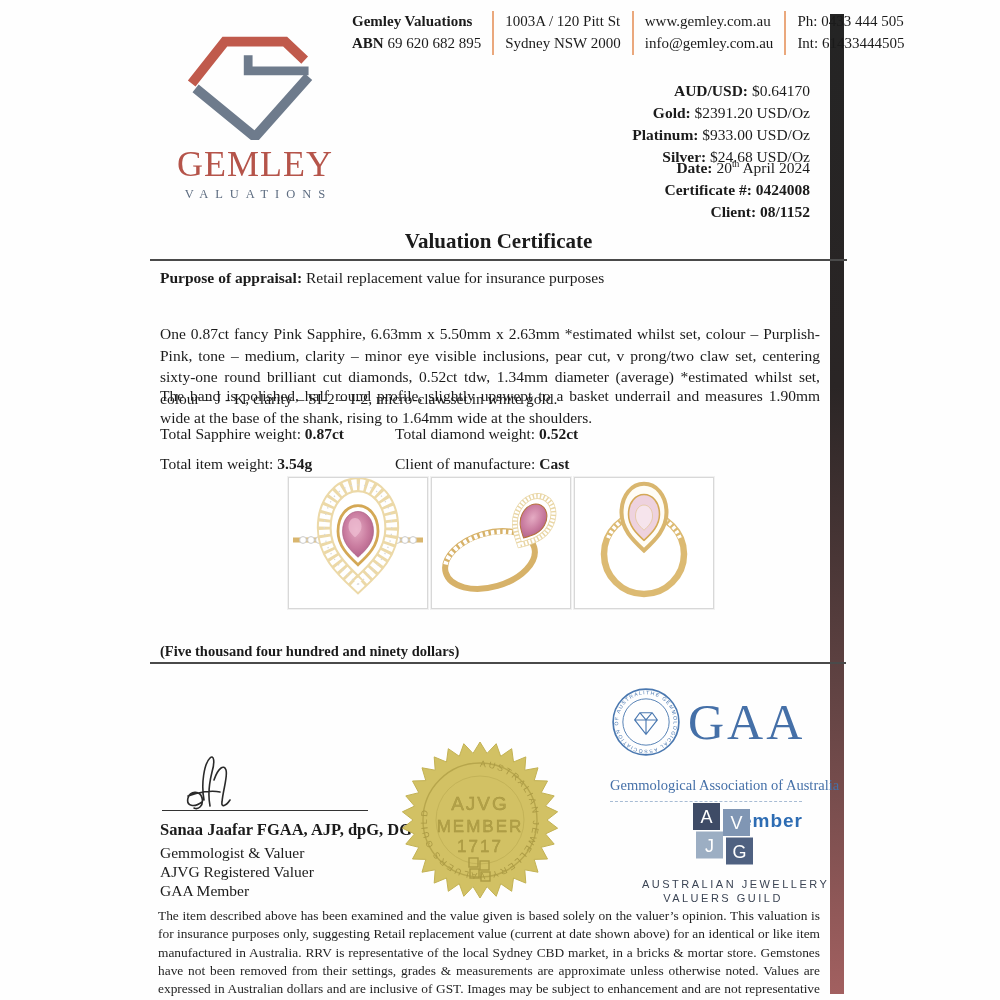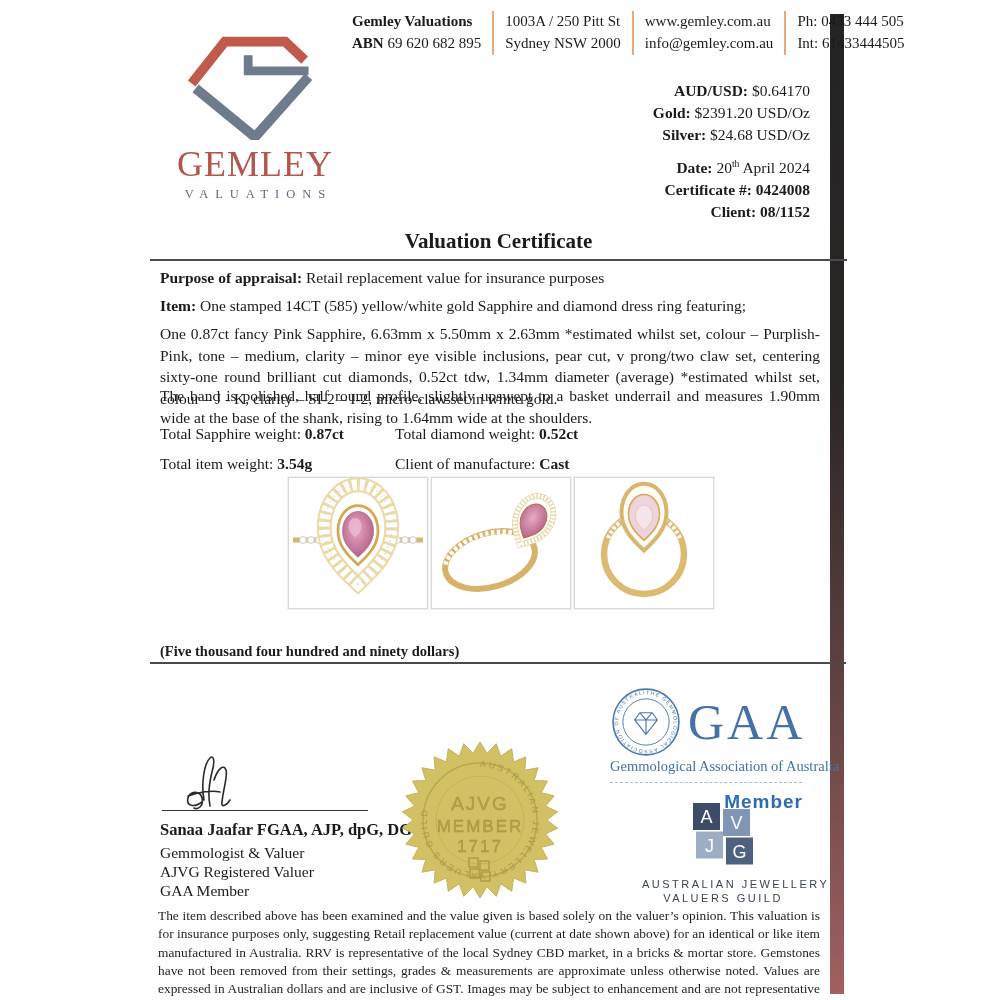--- a/index.html
+++ b/index.html
@@ -48,21 +48,21 @@
   
   #value-line{left:160px;top:619px;font-size:18.5px;font-weight:bold;}
   #value-amount{margin-left:24px;}
   #value-words{left:160px;top:643px;font-size:14.5px;font-weight:bold;}
   #value-rule{left:150px;top:662px;width:696px;border-top:2px solid #4a4a4a;}
 
   
   #gaa{left:610px;top:686px;width:205px;}
   #gaa-row{display:flex;align-items:center;gap:6px;}
   #gaa-acronym{font-size:50px;color:var(--c-gaaBlue,#4570a8);letter-spacing:3px;line-height:1;}
-  #gaa-name{font-size:14.5px;color:var(--c-gaaBlue,#4570a8);margin-top:0;white-space:nowrap;}
+  #gaa-name{font-size:14.5px;color:var(--c-gaaBlue,#4570a8);margin-top:19px;white-space:nowrap;}
   #gaa-dash{border-top:1.5px dashed #a8bcd4;margin:7px 0 8px;width:192px;}
   #gaa-member{text-align:right;padding-right:12px;font-family:"Liberation Sans",sans-serif;
     font-weight:bold;font-size:19px;color:var(--c-memberBlue,#2d6cb3);letter-spacing:1px;}
 
   
   #ajvg{left:642px;top:800px;width:162px;text-align:center;}
   .ajvg-line{font-family:"Liberation Sans",sans-serif;font-size:11px;letter-spacing:2.5px;
     color:#3b4454;margin-top:2px;white-space:nowrap;}
 
   
@@ -85,21 +85,21 @@
 <div class="page">
 
   <div class="abs" id="right-bar"></div>
 
   <div class="abs" id="header-text">
     <div class="hcol">
       <div class="b">Gemley Valuations</div>
       <div><span class="b">ABN</span><span> 69 620 682 895</span></div>
     </div>
     <div class="hcol">
-      <div>1003A / 250 Pitt St</div>
+      <div>1003A / 120 Pitt St</div>
       <div>Sydney NSW 2000</div>
     </div>
     <div class="hcol">
       <div>www.gemley.com.au</div>
       <div>info@gemley.com.au</div>
     </div>
     <div class="hcol">
       <div>Ph: 0433 444 505</div>
       <div>Int: 61433444505</div>
     </div>
@@ -111,37 +111,35 @@
       <path d="M68 28 V44 H130" fill="none" stroke="#6e7b8c" stroke-width="9"></path>
       <path d="M14 62 L75 112 L130 50" fill="none" stroke="#6e7b8c" stroke-width="10" stroke-linejoin="miter"></path>
     </svg>
     <div id="logo-name">GEMLEY</div>
     <div id="logo-sub">VALUATIONS</div>
   </div>
 
   <div class="abs" id="rates">
     <div><span class="b">AUD/USD:</span><span> $0.64170</span></div>
     <div><span class="b">Gold:</span><span> $2391.20 USD/Oz</span></div>
+    <div><span class="b">Platinum:</span><span> $933.00 USD/Oz</span></div>
     <div><span class="b">Silver:</span><span> $24.68 USD/Oz</span></div>
   </div>
 
   <div class="abs" id="meta">
     <div><span class="b">Date:</span><span> 20</span><sup>th</sup><span> April 2024</span></div>
     <div><span class="b">Certificate #:</span><span class="b"> 0424008</span></div>
     <div><span class="b">Client:</span><span class="b"> 08/1152</span></div>
   </div>
 
   <div class="abs bodyline" id="purpose">
     <span class="b">Purpose of appraisal:</span><span> Retail replacement value for insurance purposes</span>
   </div>
 
   <div class="abs" id="title-block">Valuation Certificate</div>
-  <div class="abs bodyline" id="item">
-    <span class="b">Item:</span><span> One stamped 14CT (585) yellow/white gold Sapphire and diamond dress ring featuring;</span>
-  </div>
 
   <div class="abs bodyline" id="para1">One 0.87ct fancy Pink Sapphire, 6.63mm x 5.50mm x 2.63mm *estimated whilst set, colour – Purplish-Pink, tone – medium, clarity – minor eye visible inclusions, pear cut, v prong/two claw set, centering sixty-one round brilliant cut diamonds, 0.52ct tdw, 1.34mm diameter (average) *estimated whilst set, colour – J - K, clarity – SI-2 – I-2, micro-claw set in white gold.</div>
   <div class="abs bodyline" id="para2">The band is polished, half round profile, slightly upswept to a basket underrail and measures 1.90mm wide at the base of the shank, rising to 1.64mm wide at the shoulders.</div>
 
   <div class="abs bodyline" id="w1"><span>Total Sapphire weight: </span><span class="b">0.87ct</span></div>
   <div class="abs bodyline" id="w2"><span>Total diamond weight: </span><span class="b">0.52ct</span></div>
   <div class="abs bodyline" id="w3"><span>Total item weight: </span><span class="b">3.54g</span></div>
   <div class="abs bodyline" id="w4"><span>Client of manufacture: </span><span class="b">Cast</span></div>
 
   <div class="abs" id="photos">

